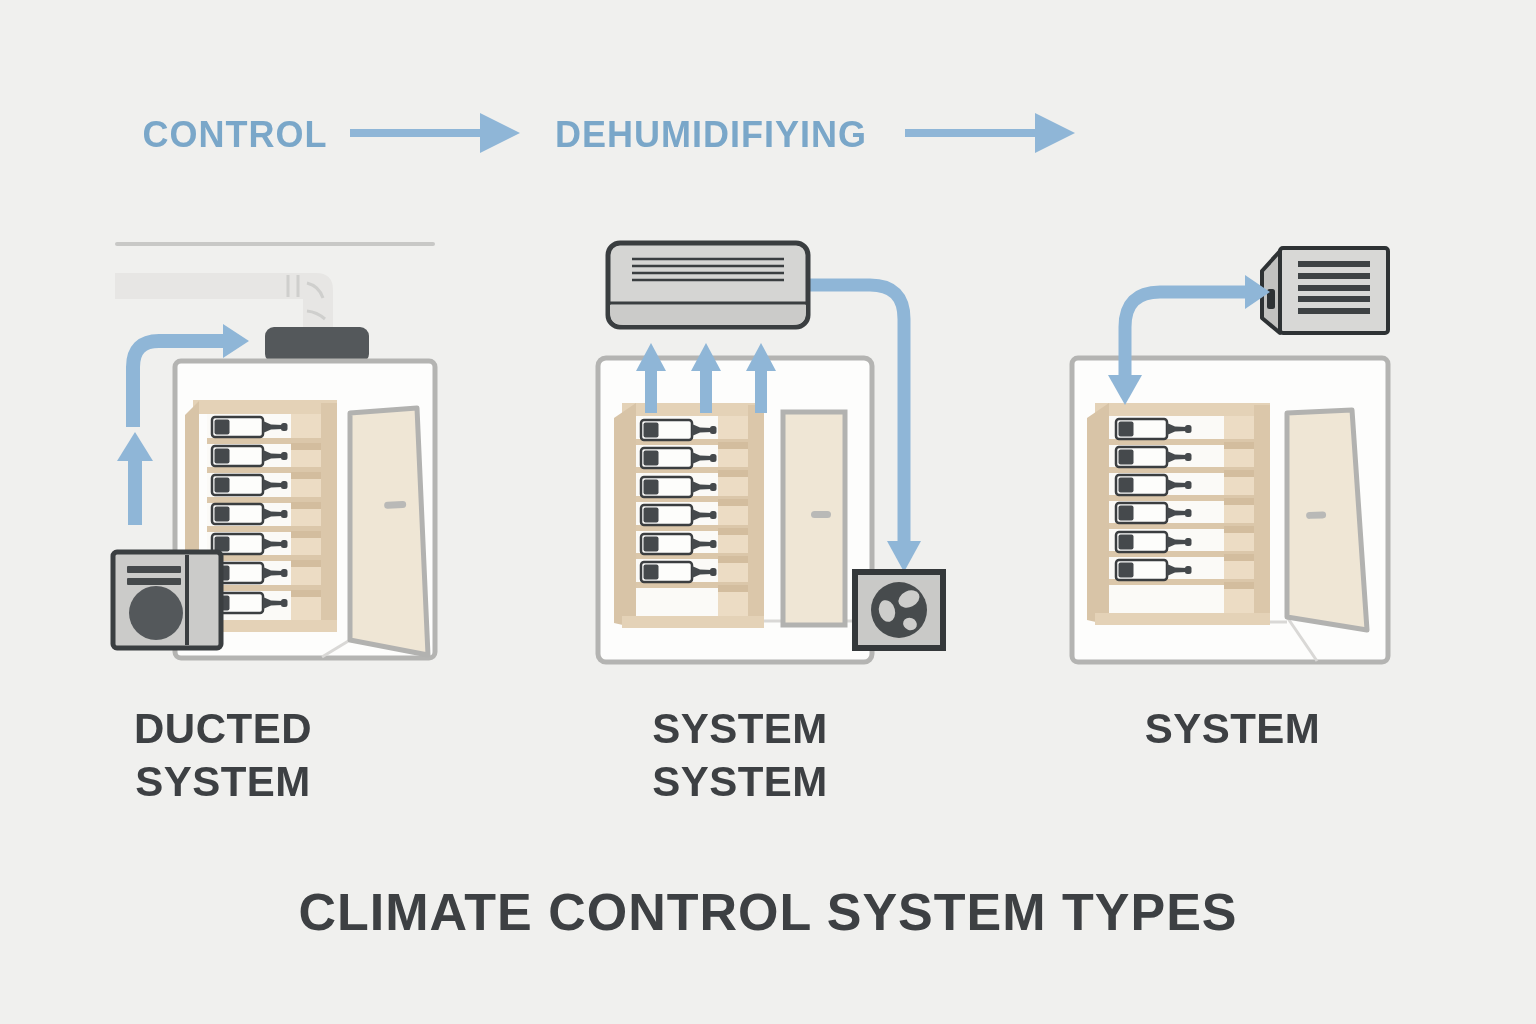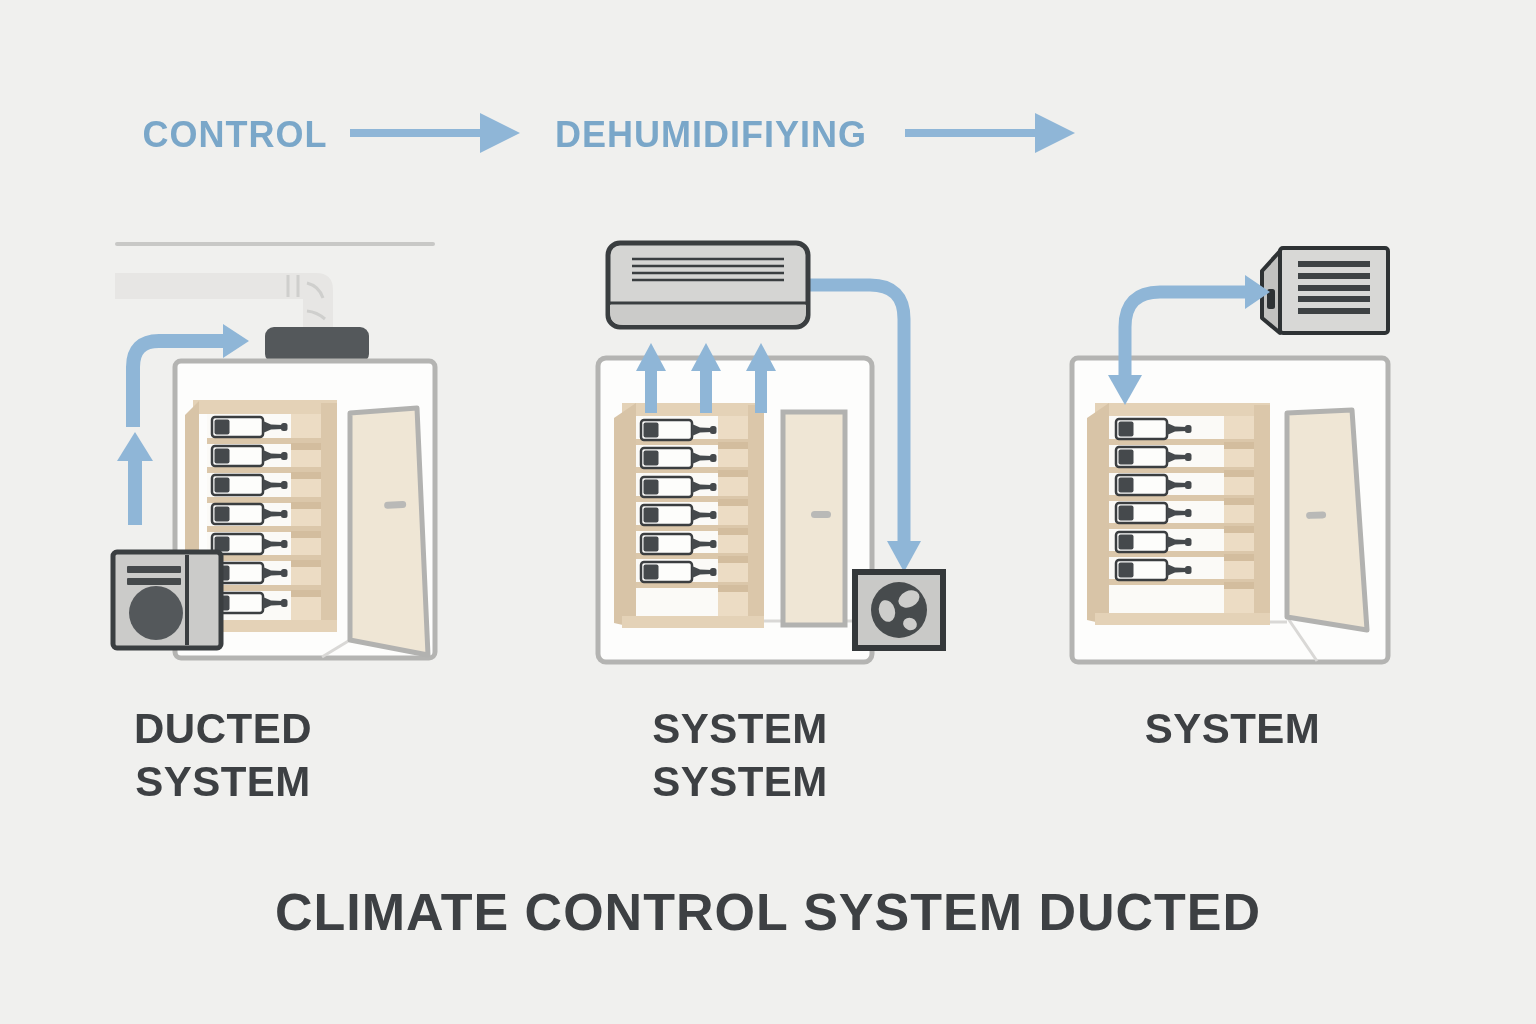--- a/index.html
+++ b/index.html
@@ -273,15 +273,15 @@
     <div>SYSTEM</div>
   </div>
   <div class="panel-label" style="left:580px;width:320px;">
     <div>SYSTEM</div>
     <div>SYSTEM</div>
   </div>
   <div class="panel-label" style="left:1010px;width:445px;">
     <div>SYSTEM</div>
   </div>
 
-  <div class="main-title">CLIMATE CONTROL SYSTEM DUCTED</div>
+  <div class="main-title">CLIMATE CONTROL SYSTEM TYPES</div>
 
 </div>
 
 </body></html>

